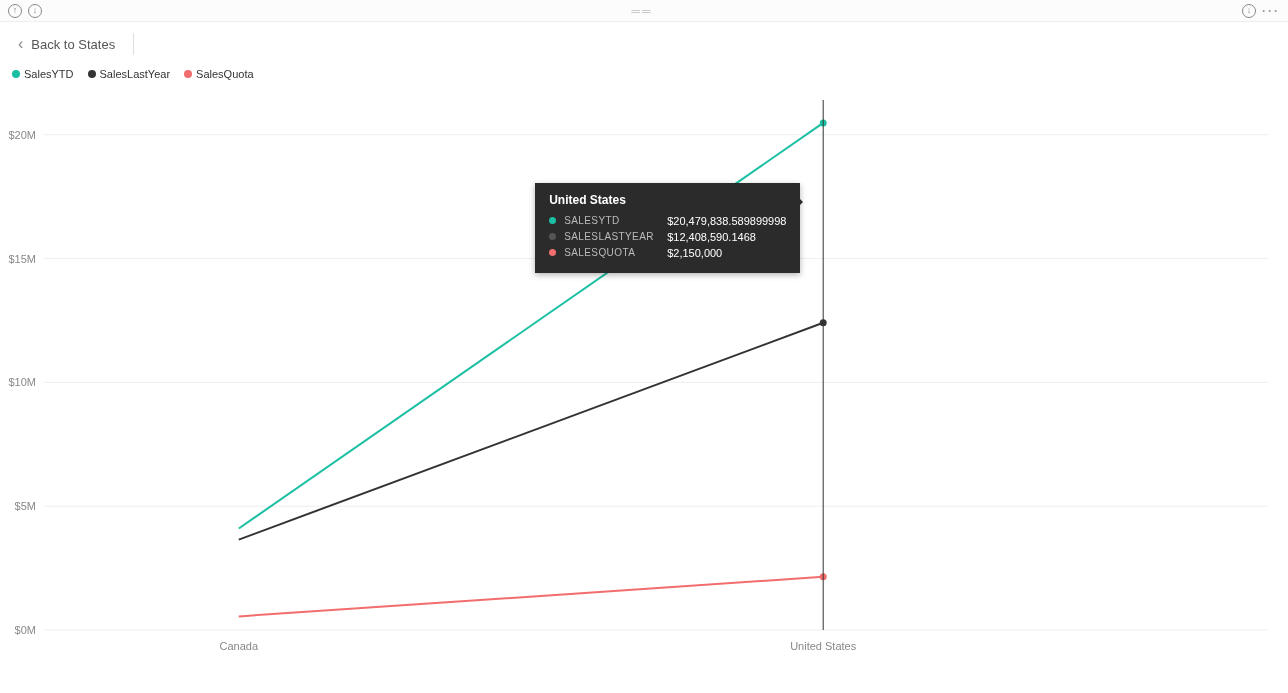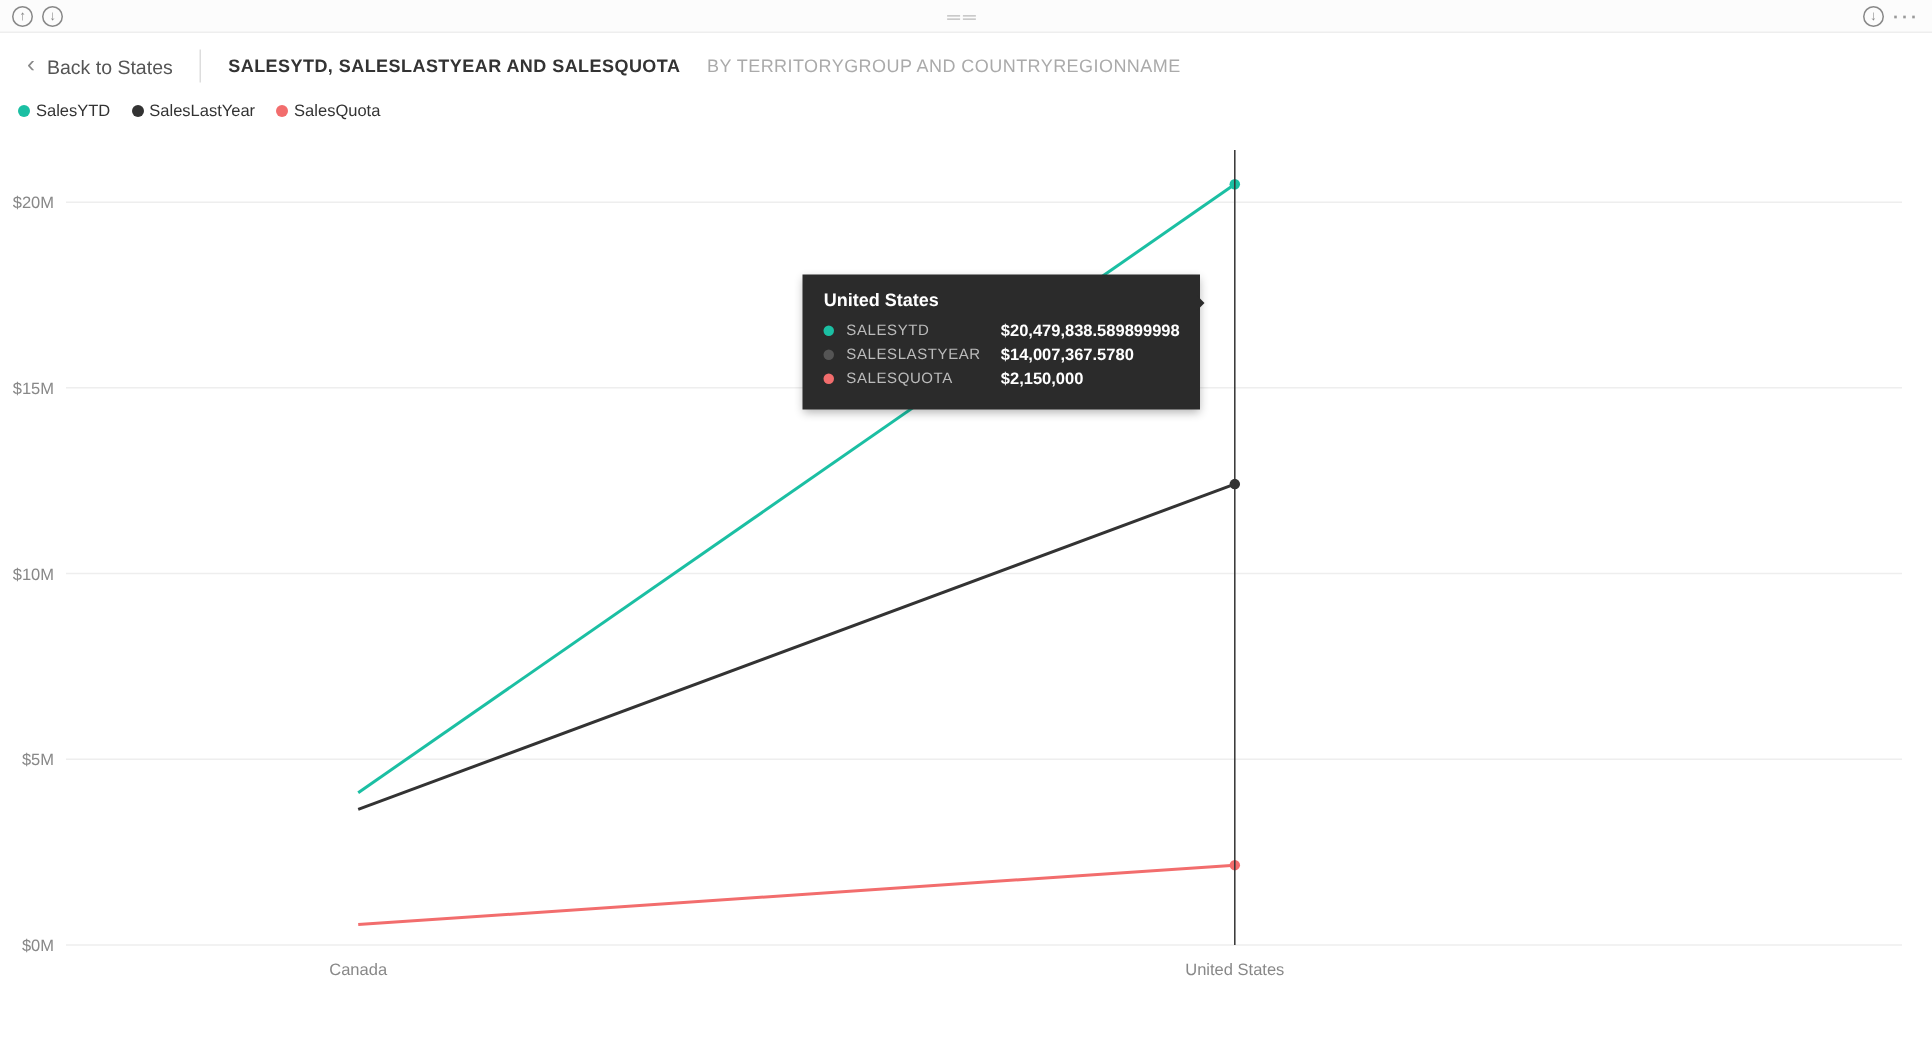--- a/index.html
+++ b/index.html
@@ -64,21 +64,21 @@
       content: "";
       position: absolute;
       right: -8px; top: 14px;
       border: 5px solid transparent;
       border-left-color: #2b2b2b;
     }
     .tooltip-title { font-weight: 700; font-size: 12px; margin-bottom: 6px; }
     .tooltip-row { display: flex; align-items: center; gap: 8px; padding: 2px 0; }
     .tooltip-row .tdot { width: 7px; height: 7px; border-radius: 50%; flex: 0 0 7px; }
     .tooltip-row .tlabel { color: #bbb; font-size: 10px; letter-spacing: 0.4px; width: 95px; }
-    .tooltip-row .tval { font-weight: 700; color: #fff; }
+    .tooltip-row .tval { font-weight: 400; color: #fff; }
   </style>
 </head>
 <body>
 
 <div class="top-strip">
   <div class="left-icons">
     <span class="toolbar-icon">↑</span>
     <span class="toolbar-icon">↓</span>
   </div>
   <div class="center-grip">══</div>
@@ -87,25 +87,20 @@
     <span class="more-dots">···</span>
   </div>
 </div>
 
 <div class="header-row">
   <div class="back-group">
     <span class="chevron">‹</span>
     <span>Back to States</span>
   </div>
   <div class="divider-vert"></div>
-  <div>
-    <span class="title-main">SALESYTD, SALESLASTYEAR AND SALESQUOTA</span>
-    &nbsp;&nbsp;
-    <span class="title-sub">BY TERRITORYGROUP AND COUNTRYREGIONNAME</span>
-  </div>
 </div>
 
 <div class="legend-row" id="legend-row">
     <div class="legend-item">
       <span class="legend-dot" style="background: rgb(27, 191, 163);"></span>
       <span>SalesYTD</span>
     </div>
     <div class="legend-item">
       <span class="legend-dot" style="background: rgb(51, 51, 51);"></span>
       <span>SalesLastYear</span>
@@ -143,21 +138,21 @@
     <div class="tooltip-title">United States</div>
     <div id="tooltip-rows">
         <div class="tooltip-row">
           <span class="tdot" style="background: rgb(27, 191, 163);"></span>
           <span class="tlabel">SALESYTD</span>
           <span class="tval">$20,479,838.589899998</span>
         </div>
         <div class="tooltip-row">
           <span class="tdot" style="background: rgb(85, 85, 85);"></span>
           <span class="tlabel">SALESLASTYEAR</span>
-          <span class="tval">$14,007,367.5780</span>
+          <span class="tval">$12,408,590.1468</span>
         </div>
         <div class="tooltip-row">
           <span class="tdot" style="background: rgb(242, 109, 109);"></span>
           <span class="tlabel">SALESQUOTA</span>
           <span class="tval">$2,150,000</span>
         </div>
       </div>
   </div>
 </div>
 

